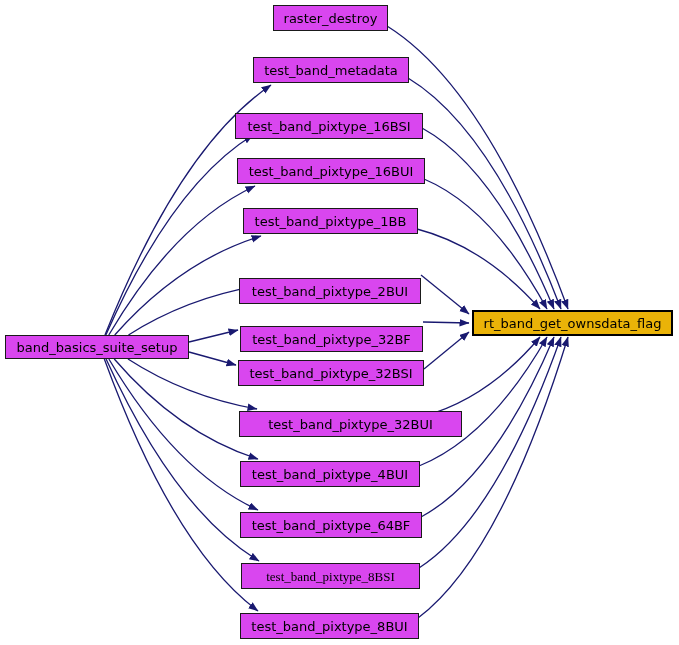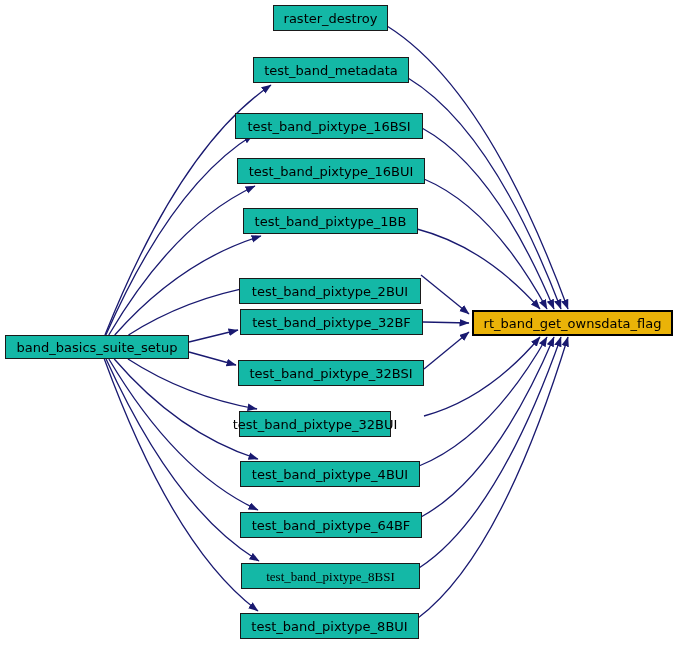--- a/index.html
+++ b/index.html
@@ -12,21 +12,21 @@
     overflow: hidden;
   }
   .graph svg {
     position: absolute;
     left: 0; top: 0;
     width: 679px; height: 645px;
   }
   .node {
     position: absolute;
     box-sizing: border-box;
-    background: #14b8a6;
+    background: #d946ef;
     border: 1.4px solid #1a1a1a;
     display: flex;
     align-items: center;
     justify-content: center;
     font-size: 13px;
     color: #000000;
     white-space: nowrap;
     line-height: 1;
     cursor: pointer;
   }
@@ -87,27 +87,27 @@
       </div>
       <div class="node" style="left: 237px; top: 158px; width: 188px; height: 26px;">
         <span>test_band_pixtype_16BUI</span>
       </div>
       <div class="node" style="left: 243px; top: 208px; width: 175px; height: 26px;">
         <span>test_band_pixtype_1BB</span>
       </div>
       <div class="node" style="left: 239px; top: 258px; width: 182px; height: 26px; margin-top: 20px;">
         <span>test_band_pixtype_2BUI</span>
       </div>
-      <div class="node" style="left: 240px; top: 309px; width: 183px; height: 26px;">
+      <div class="node" style="left: 240px; top: 326px; width: 183px; height: 26px;">
         <span>test_band_pixtype_32BF</span>
       </div>
       <div class="node" style="left: 238px; top: 360px; width: 186px; height: 26px; align-items: center;">
         <span>test_band_pixtype_32BSI</span>
       </div>
-      <div class="node" style="left: 239px; top: 411px; width: 152px; height: 26px;">
+      <div class="node" style="left: 239px; top: 411px; width: 223px; height: 26px;">
         <span>test_band_pixtype_32BUI</span>
       </div>
       <div class="node" style="left: 240px; top: 461px; width: 180px; height: 26px;">
         <span>test_band_pixtype_4BUI</span>
       </div>
       <div class="node" style="left: 240px; top: 512px; width: 182px; height: 26px;">
         <span>test_band_pixtype_64BF</span>
       </div>
       <div class="node" style="left: 241px; top: 563px; width: 179px; height: 26px; font-family: Liberation Serif, serif;">
         <span>test_band_pixtype_8BSI</span>

